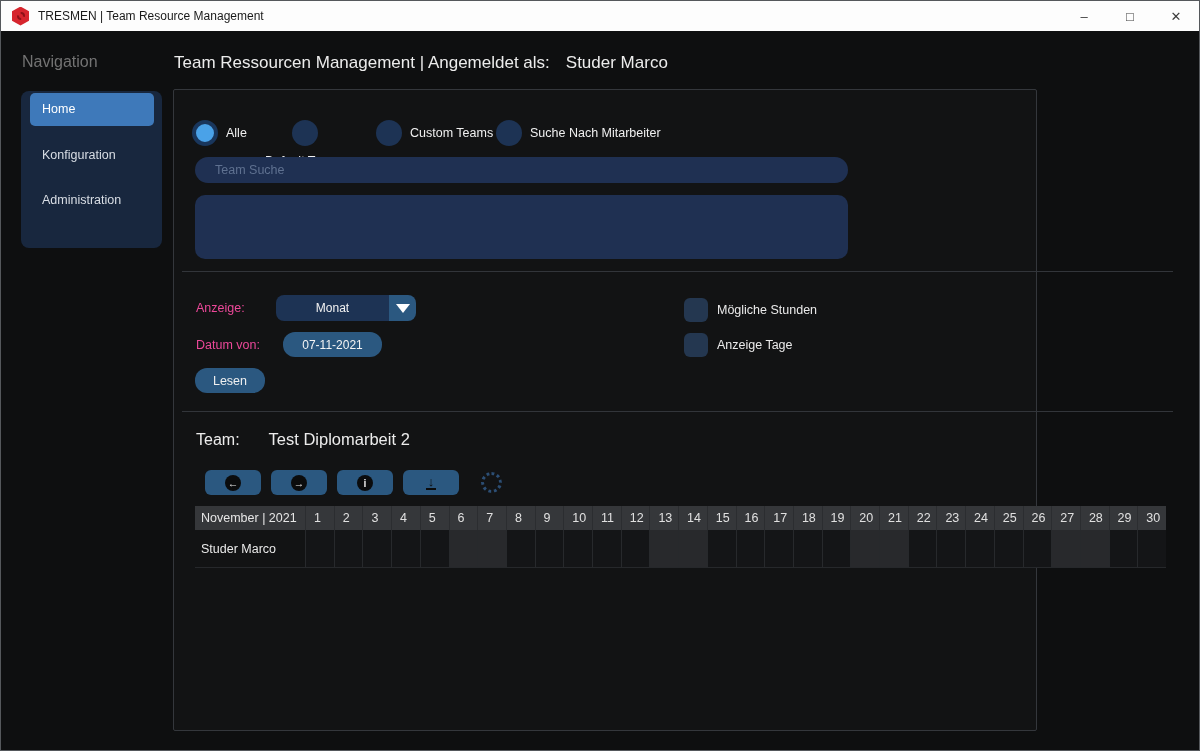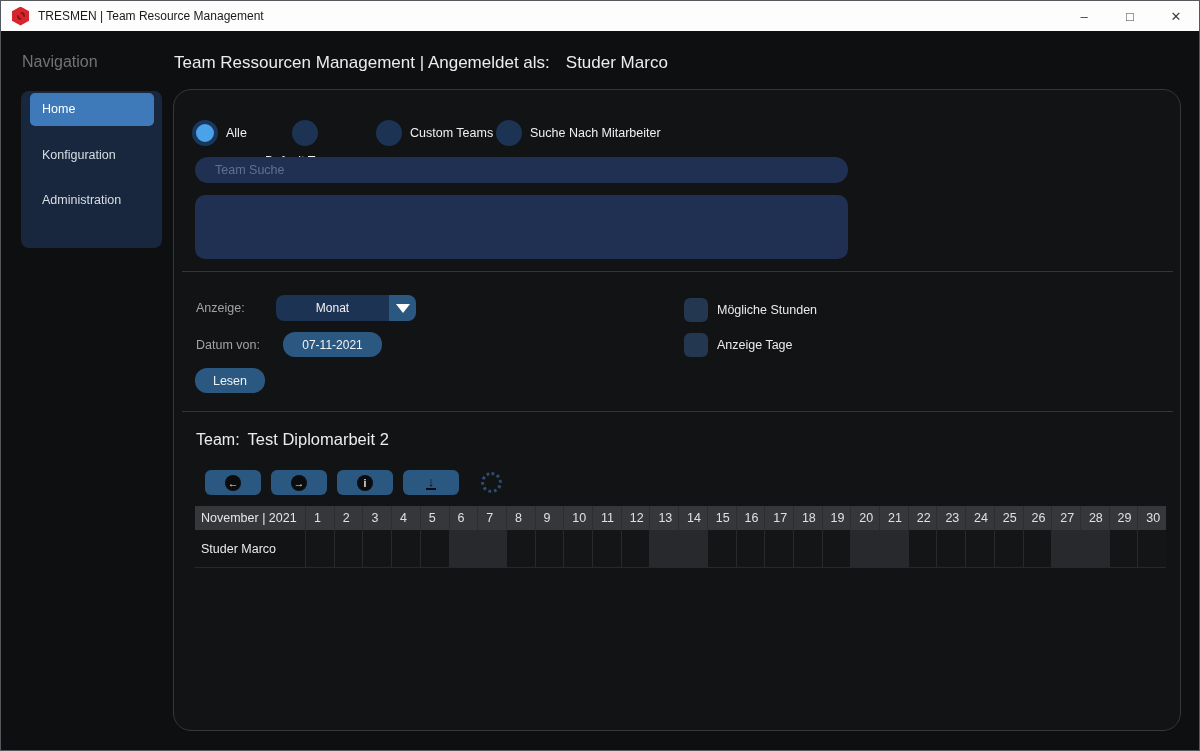--- a/index.html
+++ b/index.html
@@ -28,42 +28,42 @@
   .nav-item { position:absolute; left:9px; right:8px; height:33px; line-height:33px;
               padding-left:12px; font-size:12.5px; color:#d9dee5; border-radius:5px; }
   .nav-item:nth-child(1){ top:2px; } .nav-item:nth-child(2){ top:48px; } .nav-item:nth-child(3){ top:93px; }
   .nav-item.active { background:#3e79ba; color:#ffffff; }
 
   
   .page-header { position:absolute; left:173px; top:52px; font-size:17px; color:#ececec; }
   .page-header .user { margin-left:16px; }
 
   
-  .main-panel { position:absolute; left:172px; top:88px; width:1008px; height:642px;
-                border:1px solid #34373c; border-radius:18px; background:#121314; }
+  .main-panel { position:absolute; left:172px; top:88px; width:864px; height:642px;
+                border:1px solid #34373c; border-radius:2px; background:#121314; }
 
   .radio-item { position:absolute; top:30px; display:flex; align-items:center; gap:8px; cursor:default; }
   .radio-item:nth-child(1){ left:18px; } .radio-item:nth-child(2){ left:91px;flex-direction:column; }
   .radio-item:nth-child(3){ left:202px; } .radio-item:nth-child(4){ left:322px; }
   .radio-circle { width:26px; height:26px; border-radius:50%; background:#1d3354; flex:none; }
   .radio-circle.selected { background:#4aa2e8; border:4px solid #19365c; }
   .radio-label { font-size:12.5px; color:#f0f0f0; white-space:nowrap; }
 
   .search-input { position:absolute; left:21px; top:67px; width:653px; height:26px;
                   border-radius:13px; background:#1f3052; border:none; outline:none;
                   color:#c9d4e4; font-size:12.5px; padding:0 20px; font-family:inherit; }
   .search-input::placeholder { color:#5f7190; }
 
   .team-listbox { position:absolute; left:21px; top:105px; width:653px; height:64px;
                   border-radius:10px; background:#1f3052; }
 
   .separator { position:absolute; left:8px; width:991px; height:1px; background:#32353a; }
   .sep1 { top:181px; } .sep2 { top:321px; }
 
-  .fieldlabel { position:absolute; font-size:12.5px; color:#a3a3a3; }
+  .fieldlabel { position:absolute; font-size:12.5px; color:#ec4899; }
   .anzeige-label { left:22px; top:211px; }
   .datum-label  { left:22px; top:248px; }
 
   .dropdown { position:absolute; left:102px; top:205px; width:140px; height:26px;
               border-radius:8px; display:flex; overflow:hidden; cursor:default; }
   .dropdown-value { flex:1; background:#1d3354; color:#f2f2f2; font-size:12px;
                     display:flex; align-items:center; justify-content:center; }
   .dropdown-arrow { width:27px; background:#2b5880; display:flex; align-items:center; justify-content:center; }
   .dropdown-arrow .tri { width:0; height:0; border-left:7px solid transparent;
                          border-right:7px solid transparent; border-top:9px solid #ffffff; }
@@ -74,21 +74,21 @@
   .lesen-button { position:absolute; left:21px; top:278px; width:70px; height:25px;
                   border-radius:12px; background:#2b5880; border:none; color:#f0f0f0;
                   font-size:12.5px; font-family:inherit; display:flex; align-items:center; justify-content:center; }
 
   .checkbox-group { position:absolute; left:510px; top:208px; }
   .checkbox-row { display:flex; align-items:center; gap:9px; height:24px; margin-bottom:11px; cursor:default; }
   .checkbox-box { width:24px; height:24px; border-radius:6px; background:#243750; flex:none; }
   .checkbox-label { font-size:12.5px; color:#eaeaea; white-space:nowrap; }
 
   .team-row { position:absolute; left:22px; top:340px; font-size:16px; color:#ececec; }
-  .team-row .team-name { margin-left:8px; font-size:16.5px; }
+  .team-row .team-name { margin-left:29px; font-size:16.5px; }
 
   .toolbar { position:absolute; left:31px; top:380px; display:flex; align-items:center; }
   .tool-btn { width:56px; height:25px; border-radius:6px; background:#2b5880; border:none;
               margin-right:10px; display:flex; align-items:center; justify-content:center; }
   .icon-circle { width:16px; height:16px; border-radius:50%; background:#0b0c0d; color:#e6e6e6;
                  font-size:10.5px; line-height:16px; text-align:center; font-weight:bold; }
   .icon-download { color:#0b0c0d; font-weight:bold; font-size:13px; line-height:12px;
                    border-bottom:2.5px solid #0b0c0d; padding:0 2px; }
   .spinner { width:21px; height:21px; border:3px dotted #2c4e74; border-radius:50%; margin-left:12px; }
 

